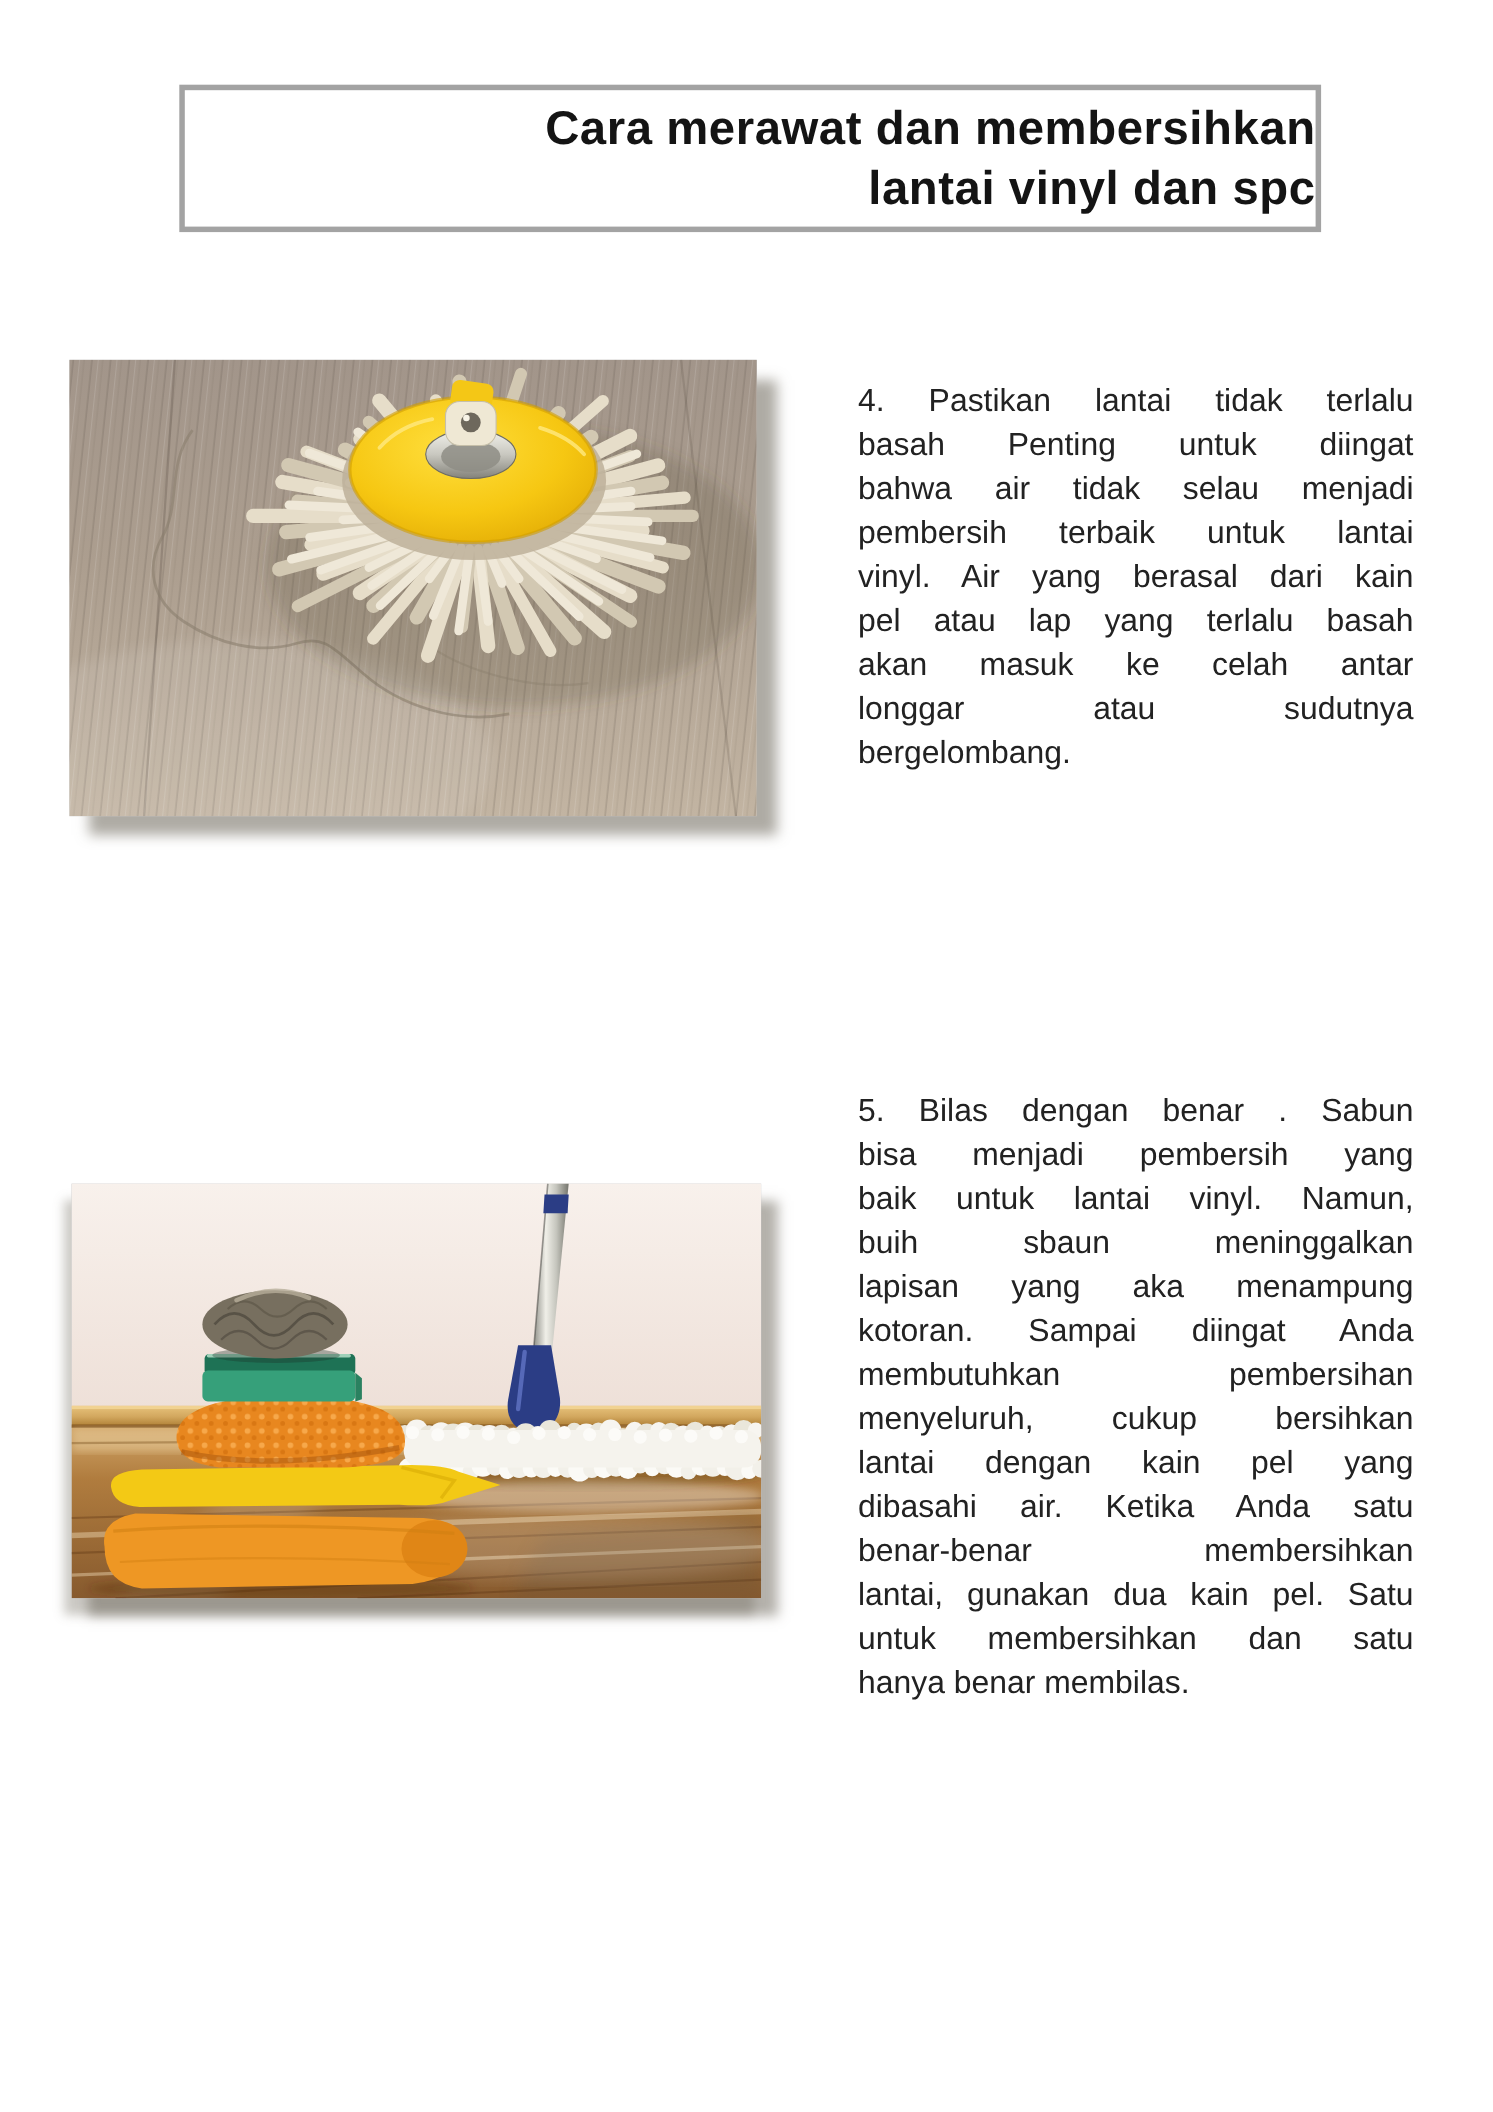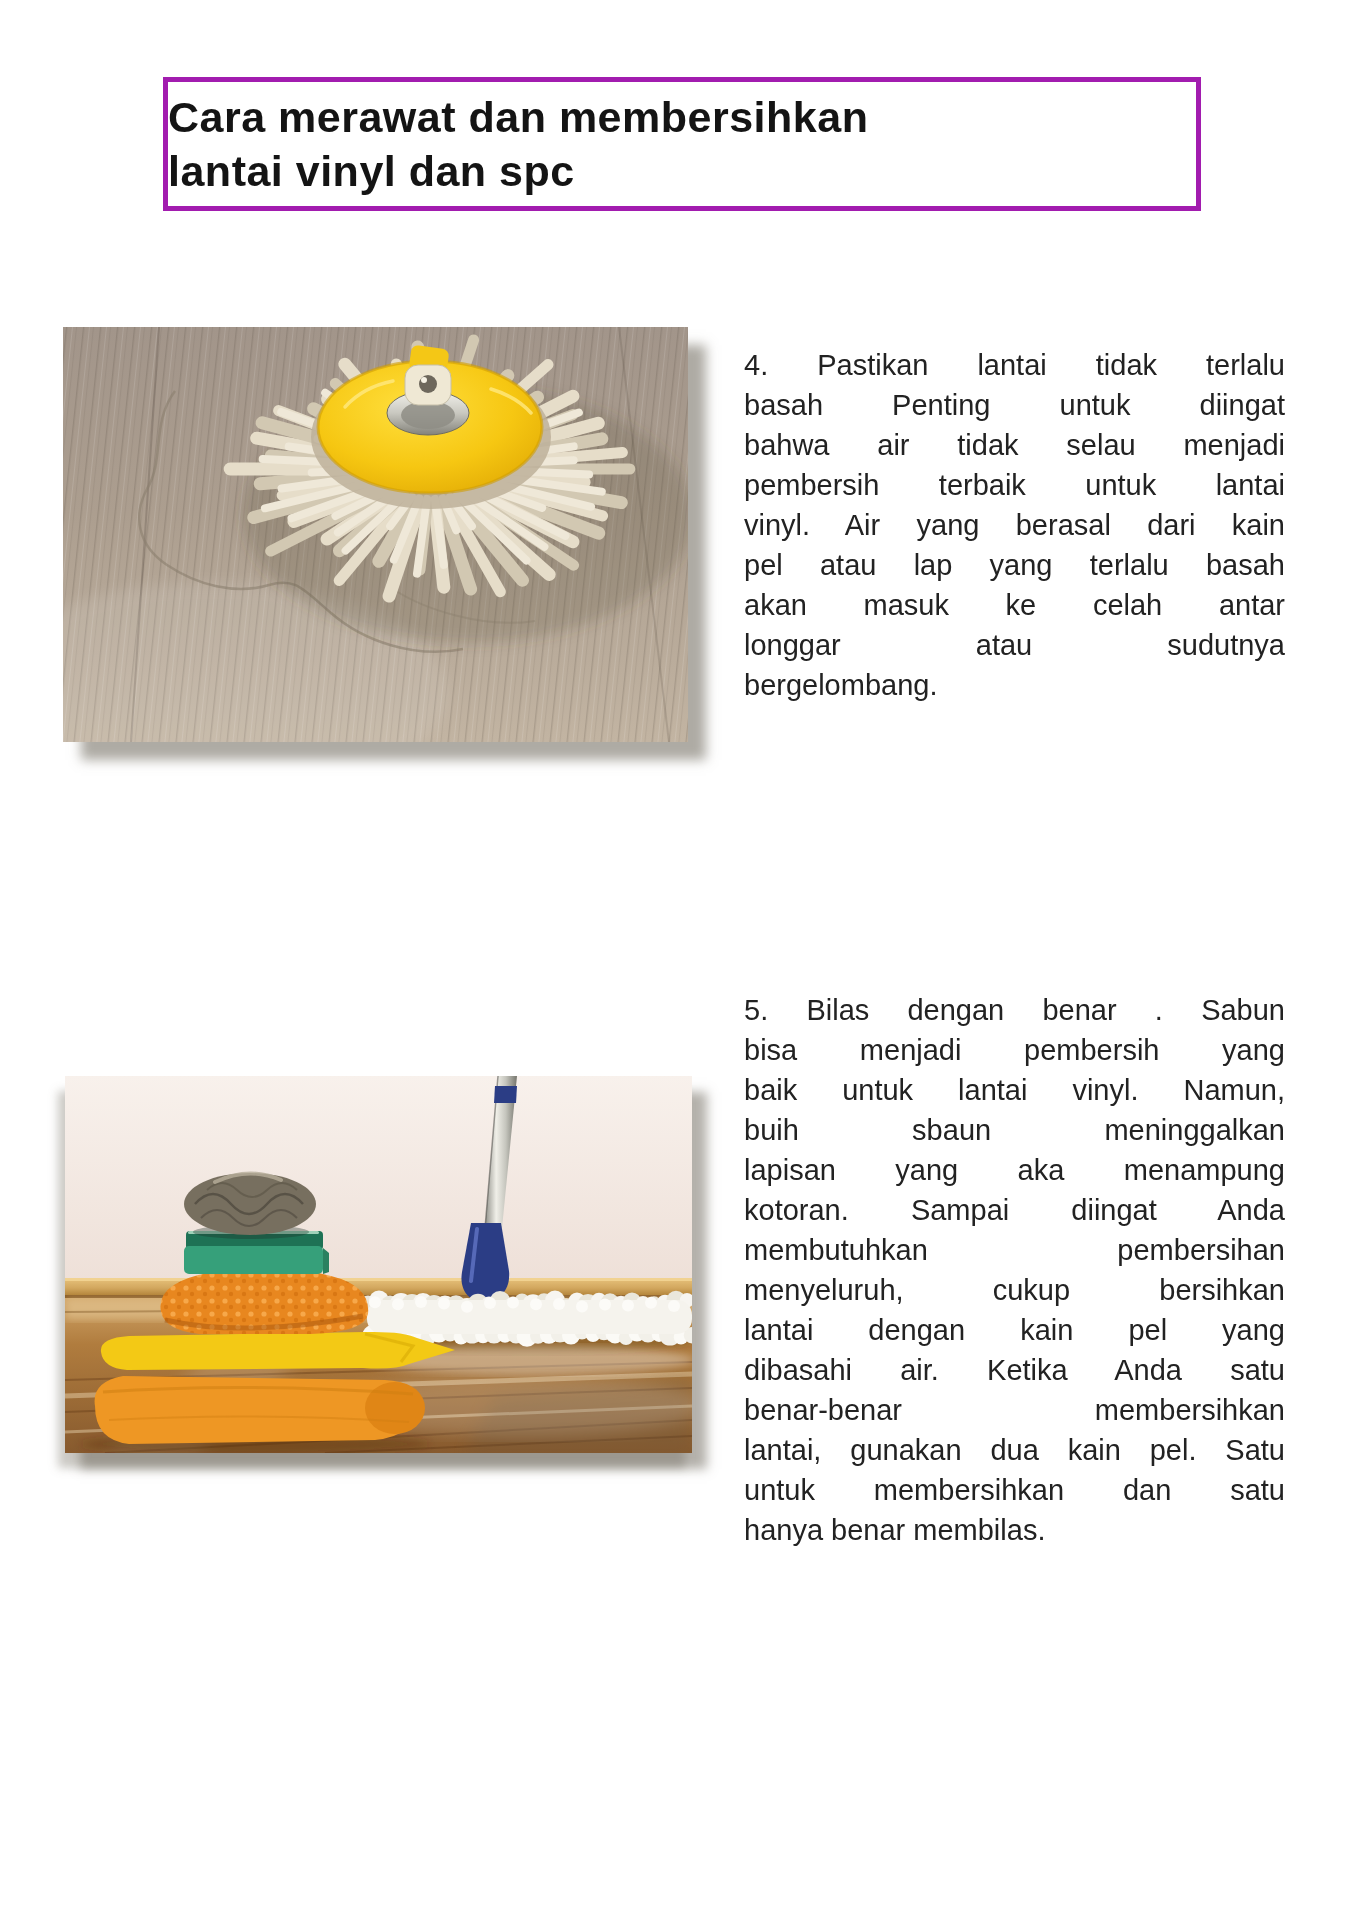--- a/index.html
+++ b/index.html
@@ -1,30 +1,30 @@
 <!DOCTYPE html>
 <html><head>
 <meta charset="utf-8">
 <style>
   html,body{margin:0;padding:0;background:#ffffff;}
   .page{position:relative;width:1357px;height:1920px;background:#ffffff;overflow:hidden;
         font-family:"Liberation Sans","DejaVu Sans",sans-serif;color:#232323;}
   .title-box{position:absolute;left:163px;top:77px;width:1038px;height:134px;
-        border:5px solid #a21caf;box-sizing:border-box;background:#ffffff;
-        display:flex;flex-direction:column;align-items:flex-start;justify-content:center;
+        border:5px solid #a3a3a3;box-sizing:border-box;background:#ffffff;
+        display:flex;flex-direction:column;align-items:flex-end;justify-content:center;
         text-align:center;font-weight:700;font-size:43px;line-height:54px;
         letter-spacing:0.5px;color:#141414;}
   .photo{position:absolute;margin:0;background:#ccc;}
   .photo svg{display:block;}
   .photo1{left:63px;top:327px;width:625px;height:415px;
         box-shadow:18px 18px 11px rgba(108,102,90,0.55);}
   .photo2{left:65px;top:1076px;width:627px;height:377px;
         box-shadow:15px 16px 10px rgba(108,102,90,0.5), -7px 15px 9px rgba(108,102,90,0.35);}
   .text-block{position:absolute;width:541px;font-size:29px;line-height:40px;color:#222222;}
-  .text-block .line{text-align:justify;text-align-last:justify;}
+  .text-block .line{text-align:justify;text-align-last:justify;margin-left:36px;}
   .text-block .line:last-child{text-align-last:left;}
   .text1{left:744px;top:345px;}
   .text2{left:744px;top:990px;}
 </style>
 </head>
 <body>
 
 <div class="page">
 
   <div class="title-box">

